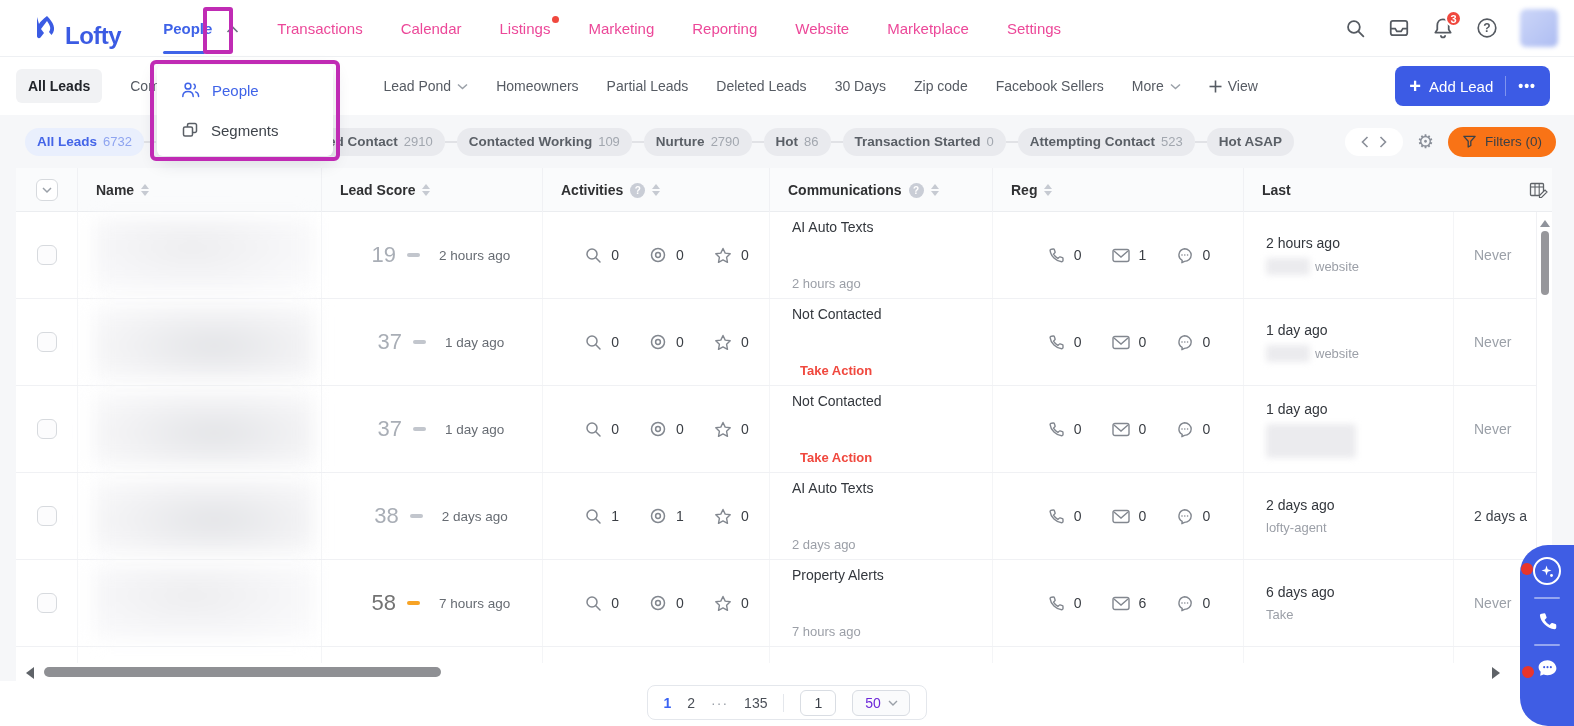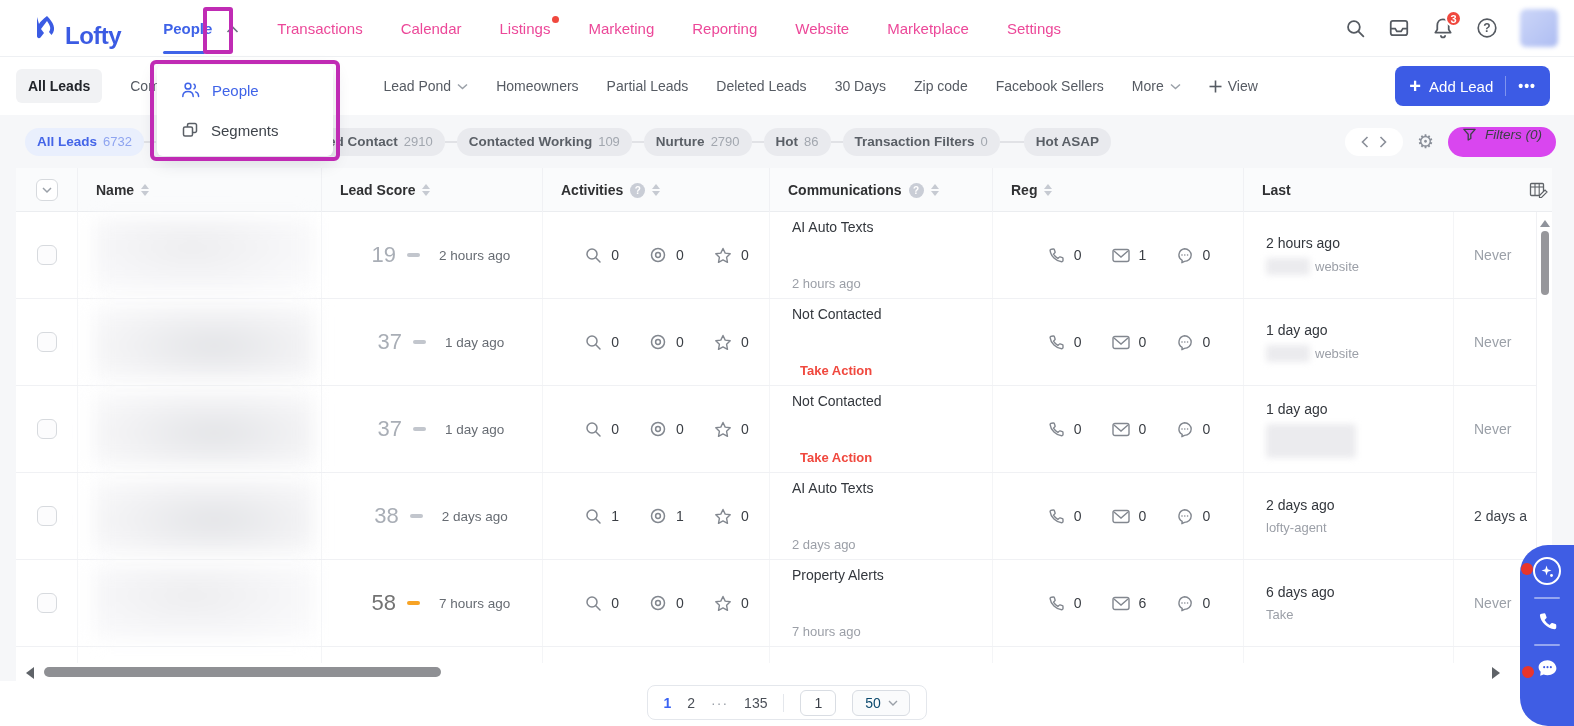--- a/index.html
+++ b/index.html
@@ -50,22 +50,22 @@
   .chip .c-count { font-size:13px; color:#a2a7af; }
   .chip.active { background:#e9effd; }
   .chip.active .c-label { color:#4465e8; }
   .chip.active .c-count { color:#8ea4f0; }
   .chip-conn { width:12px; height:2px; background:#e1e2e6; flex:0 0 auto; }
   .chip-offset { margin-left:160px; }
   .filter-controls { position:absolute; right:18px; top:0; height:53px; display:flex; align-items:center; gap:14px;
     background:#f6f7f9; padding-left:10px; }
   .pagerpill { width:58px; height:28px; background:#fff; border-radius:14px; display:flex; align-items:center;
     justify-content:center; gap:10px; cursor:pointer; }
-  .filterspill { height:30px; background:#d946ef; border-radius:16px; display:flex; align-items:flex-start; gap:8px;
-    padding:0 14px; font-size:13.5px; color:#3c4046; cursor:pointer;font-style:italic; }
+  .filterspill { height:30px; background:#f97316; border-radius:16px; display:flex; align-items:center; gap:8px;
+    padding:0 14px; font-size:13.5px; color:#3c4046; cursor:pointer; }
 
   
   .dropdown { position:absolute; left:157px; top:65px; width:176px; height:91px; background:#fff;
     border-radius:6px; box-shadow:0 6px 18px rgba(30,35,60,.14); z-index:50; padding-top:5px; }
   .dd-item { height:40px; display:flex; align-items:center; gap:12px; padding-left:24px; font-size:15px; cursor:pointer; }
   .dd-item.active { color:#3f63e8; }
   .dd-item.plain { color:#3f444b; }
   .hl-caret { position:absolute; left:203px; top:7px; width:30px; height:47px; border:4px solid #c02bb4; border-radius:3px; z-index:60; pointer-events:none; }
   .hl-menu { position:absolute; left:150px; top:60px; width:190px; height:101px; border:4px solid #c02bb4; border-radius:6px; z-index:60; pointer-events:none; }
 
@@ -131,21 +131,21 @@
     display:flex; align-items:flex-start; justify-content:center; }
   .pagerbox { margin-top:4px; border:1px solid #e4e7ec; border-radius:8px; height:35px;
     display:flex; align-items:center; gap:16px; padding:0 16px; background:#fff; }
   .pnum { font-size:14px; color:#4a4f57; cursor:pointer; }
   .pnum.active { color:#3a63f3; font-weight:bold; }
   .pellip { font-size:14px; color:#9aa0a8; letter-spacing:1px; }
   .pdivider { width:1px; height:18px; background:#e4e7ec; }
   .pjump { width:36px; height:26px; border:1px solid #d9dde3; border-radius:6px; display:flex; align-items:center;
     justify-content:center; font-size:14px; color:#3a3f47; }
   .psize { width:58px; height:26px; border:1px solid #d9dde3; border-radius:6px; display:flex; align-items:center;
-    justify-content:center; gap:7px; font-size:14px; color:#0c4a6e; cursor:pointer; background:#fafbfc; }
+    justify-content:center; gap:7px; font-size:14px; color:#6d28d9; cursor:pointer; background:#fafbfc; }
 
   
   .floatw { position:absolute; right:0; top:545px; width:54px; height:181px; background:#3f5de4;
     border-radius:28px 0 0 28px; z-index:40; display:flex; flex-direction:column; align-items:center; padding-top:12px; }
   .fw-circ { width:28px; height:28px; border:2px solid #fff; border-radius:50%; display:flex; align-items:center; justify-content:center; position:relative; }
   .fw-div { width:26px; height:2px; background:rgba(255,255,255,.45); margin:12px 0; border-radius:1px; }
   .fw-reddot { position:absolute; width:12px; height:12px; border-radius:50%; background:#e8352c; left:-12px; top:6px; }
   .fw-reddot2 { position:absolute; width:12px; height:12px; border-radius:50%; background:#e8352c; left:-14px; top:8px; }
   .fw-item { position:relative; cursor:pointer; }
 </style>
@@ -264,24 +264,28 @@
       <span class="c-label">Nurture</span>
         <span class="c-count">2790</span>
     </span>
     <span class="chip-conn"></span>
     <span class="chip">
       <span class="c-label">Hot</span>
         <span class="c-count">86</span>
     </span>
     <span class="chip-conn"></span>
     <span class="chip">
-      <span class="c-label">Transaction Filters</span>
+      <span class="c-label">Transaction Started</span>
         <span class="c-count">0</span>
     </span>
     <span class="chip-conn"></span>
+    <span class="chip">
+      <span class="c-label">Attempting Contact</span>
+        <span class="c-count">523</span>
+    </span>
     <span class="chip-conn"></span>
     <span class="chip">
       <span class="c-label">Hot ASAP</span>
     </span>
   </div>
   <div class="filter-controls">
     <span class="pagerpill">
       <svg width="8" height="12" viewBox="0 0 8 12">
           <polyline points="6.5,1 1.5,6 6.5,11" fill="none" stroke="#8a8f99" stroke-width="1.6"></polyline>
         </svg>

